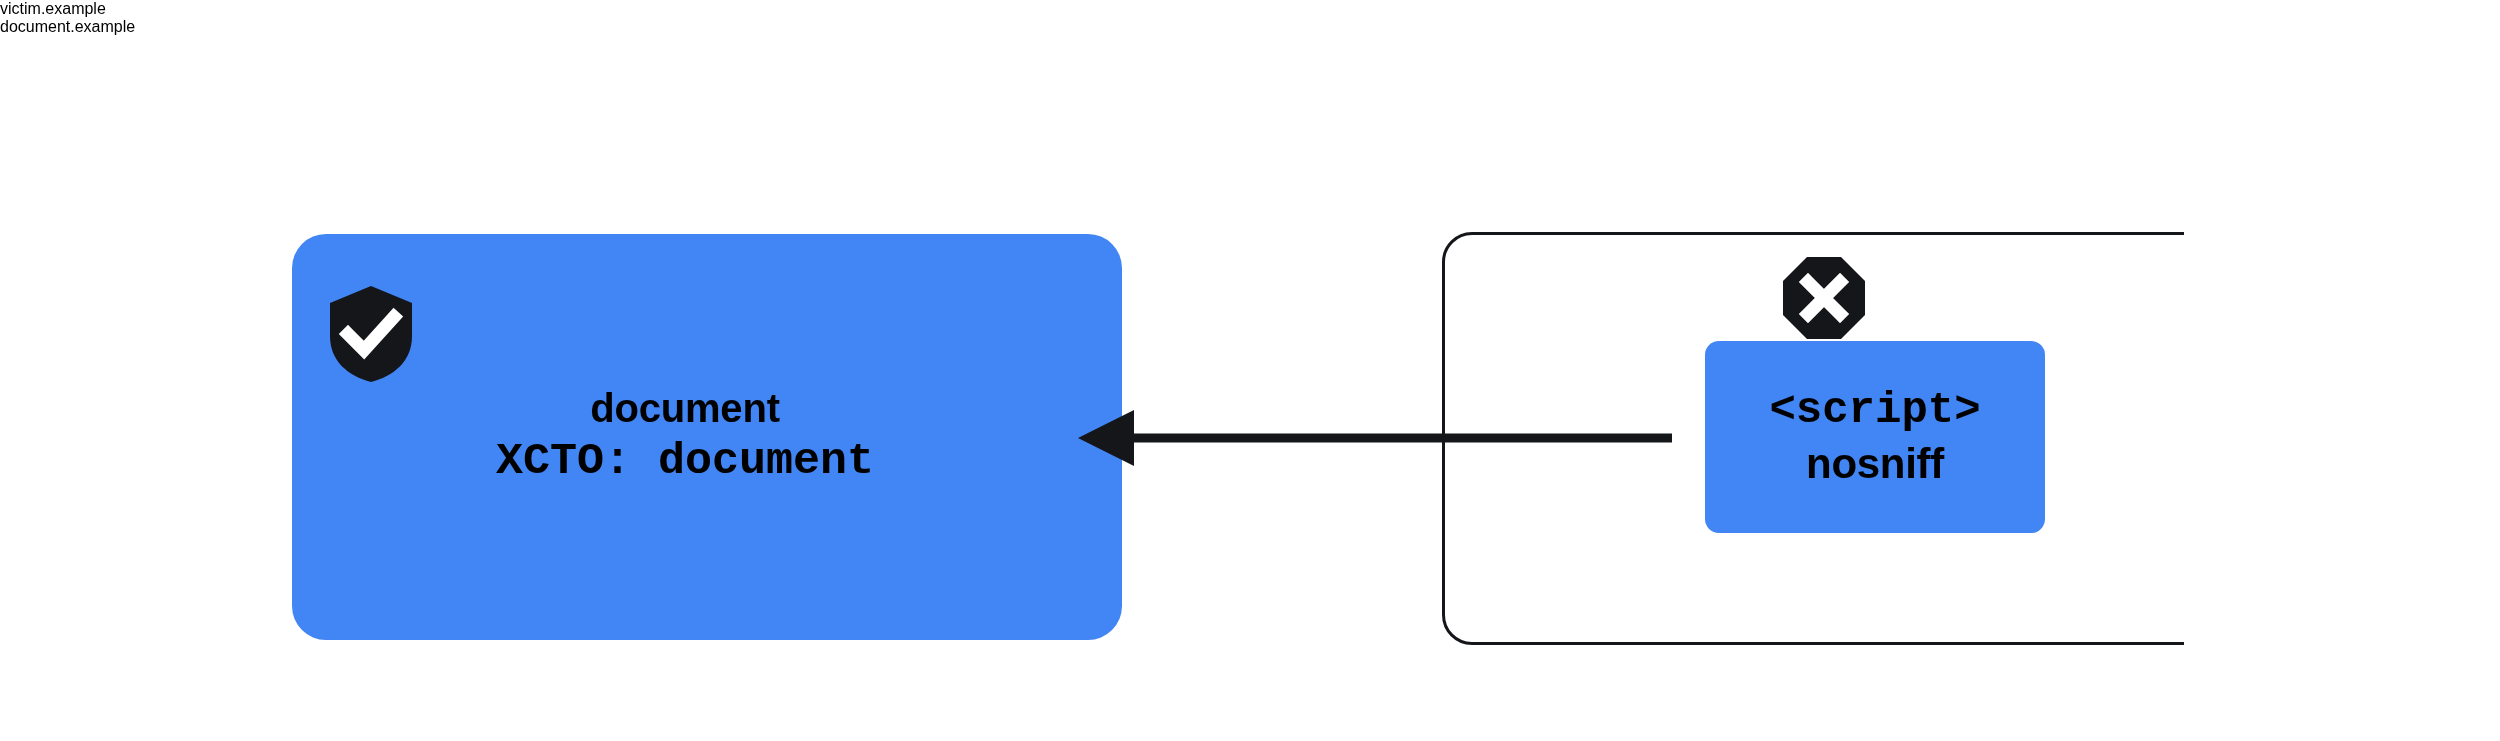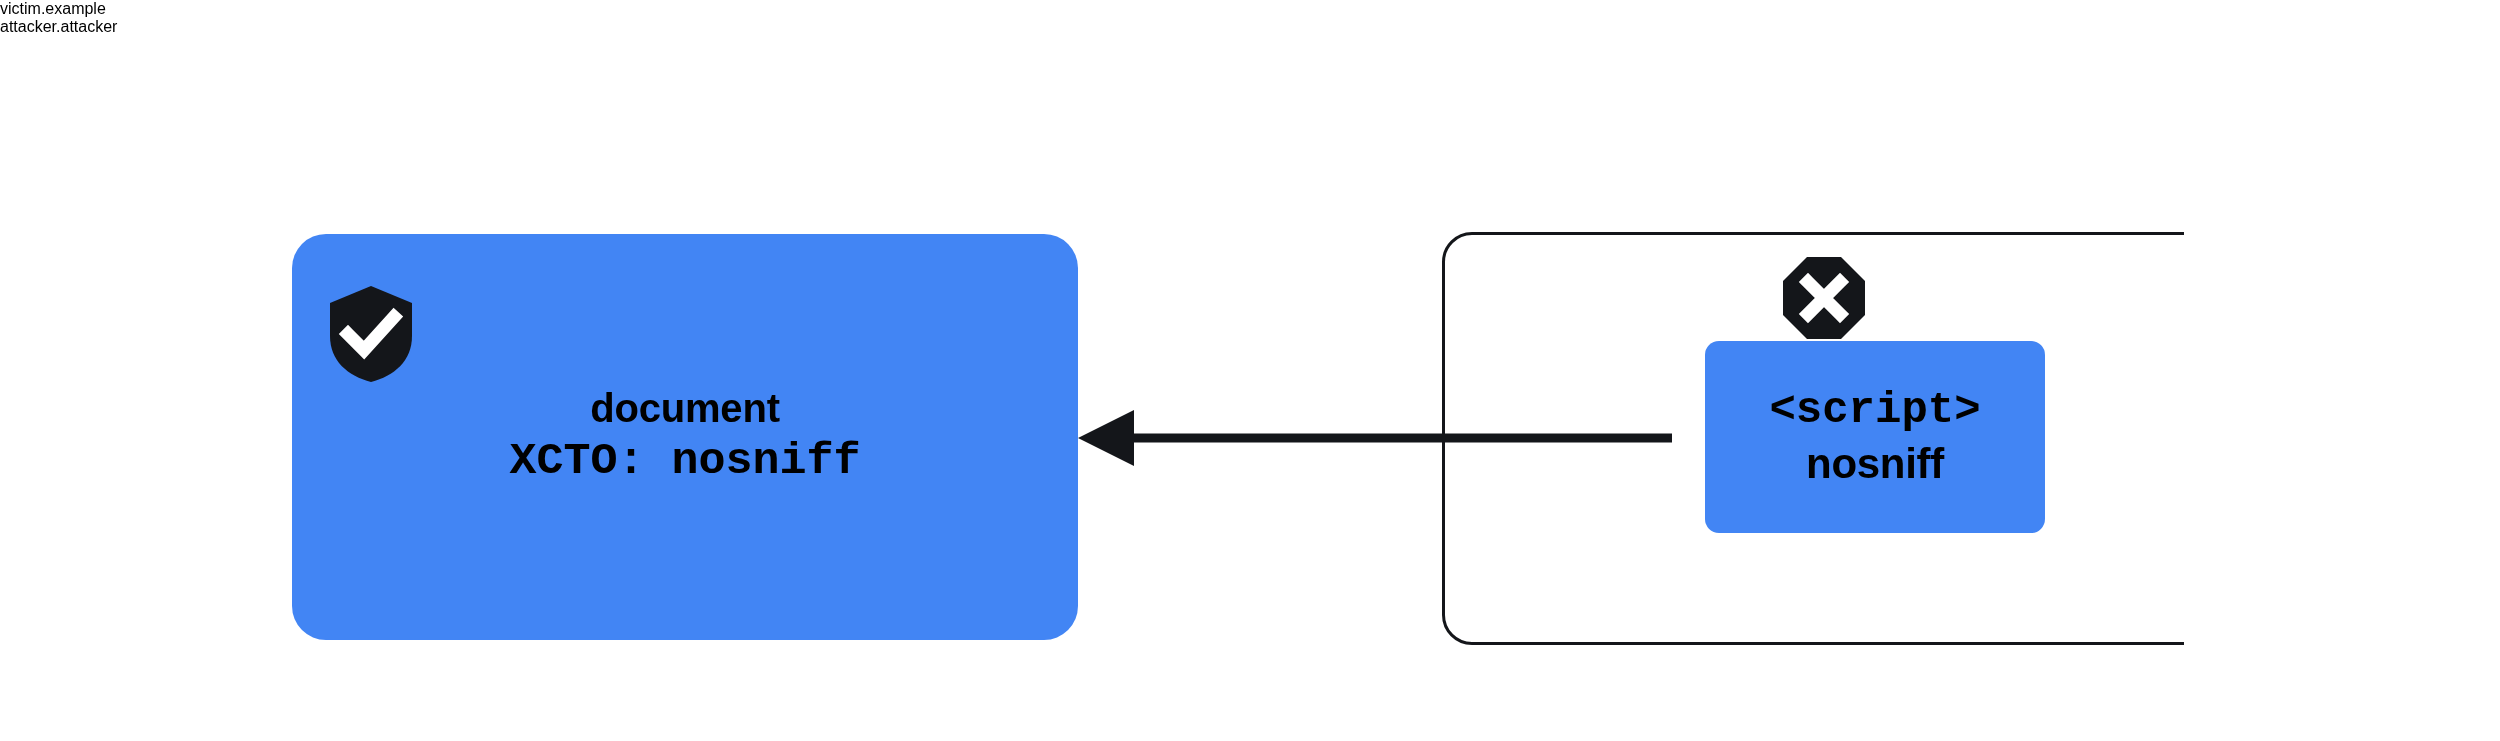--- a/index.html
+++ b/index.html
@@ -24,20 +24,21 @@
 
   
   #victim-box {
     position: absolute;
     left: 292px;
     top: 234px;
     width: 786px;
     height: 406px;
     background: #4285f4;
     border-radius: 34px;
+    padding-left: 44px;
   }
 
   #shield-icon {
     position: absolute;
     left: 38px;
     top: 52px;
     width: 82px;
     height: 96px;
   }
 
@@ -146,26 +147,26 @@
 
     <span id="shield-icon">
       <svg viewBox="0 0 82 96" width="82" height="96" aria-hidden="true">
         <path d="M41 0 L82 17 L82 50 C82 75 64 90 41 96 C18 90 0 75 0 50 L0 17 Z" fill="#14161a"></path>
         <path d="M18 48 L34 64 L64 31" fill="none" stroke="#ffffff" stroke-width="13" stroke-linecap="square" stroke-linejoin="miter"></path>
       </svg>
     </span>
 
     <div id="victim-text">
       <div id="victim-line1">document</div>
-      <div id="victim-line2">XCTO: nosniff</div>
+      <div id="victim-line2">XCTO: document</div>
     </div>
 
   </div>
 
-  <div id="label-attacker">attacker.attacker</div>
+  <div id="label-attacker">document.example</div>
 
   <div id="attacker-box">
 
     <span id="blocked-icon">
       <svg viewBox="0 0 82 82" width="82" height="82" aria-hidden="true">
         <path d="M24 0 L58 0 L82 24 L82 58 L58 82 L24 82 L0 58 L0 24 Z" fill="#14161a"></path>
         <path d="M25 25 L57 57 M57 25 L25 57" stroke="#ffffff" stroke-width="13" stroke-linecap="square"></path>
       </svg>
     </span>
 

